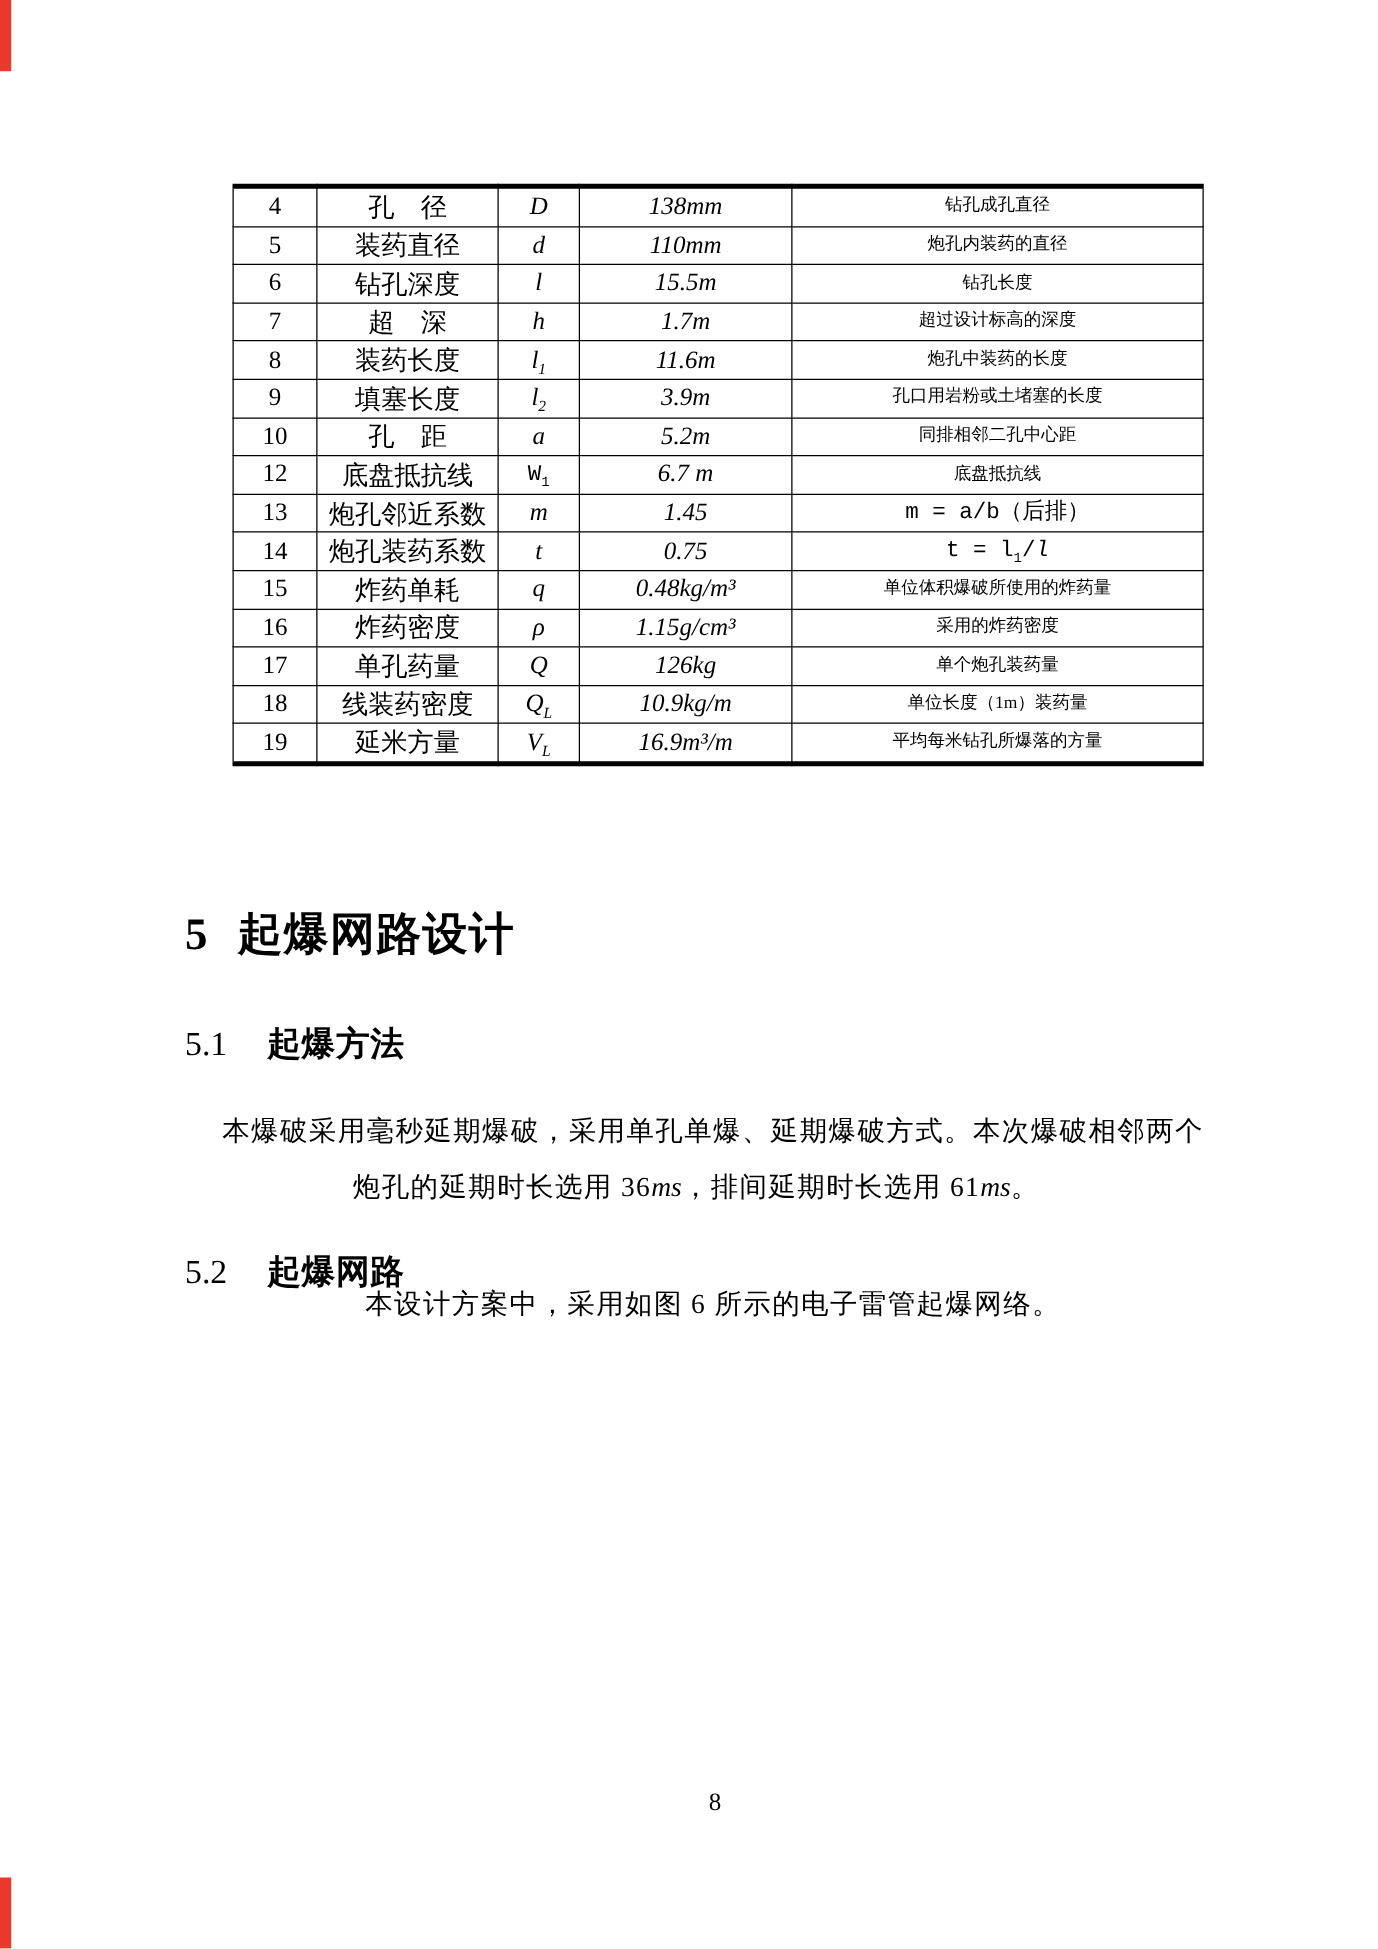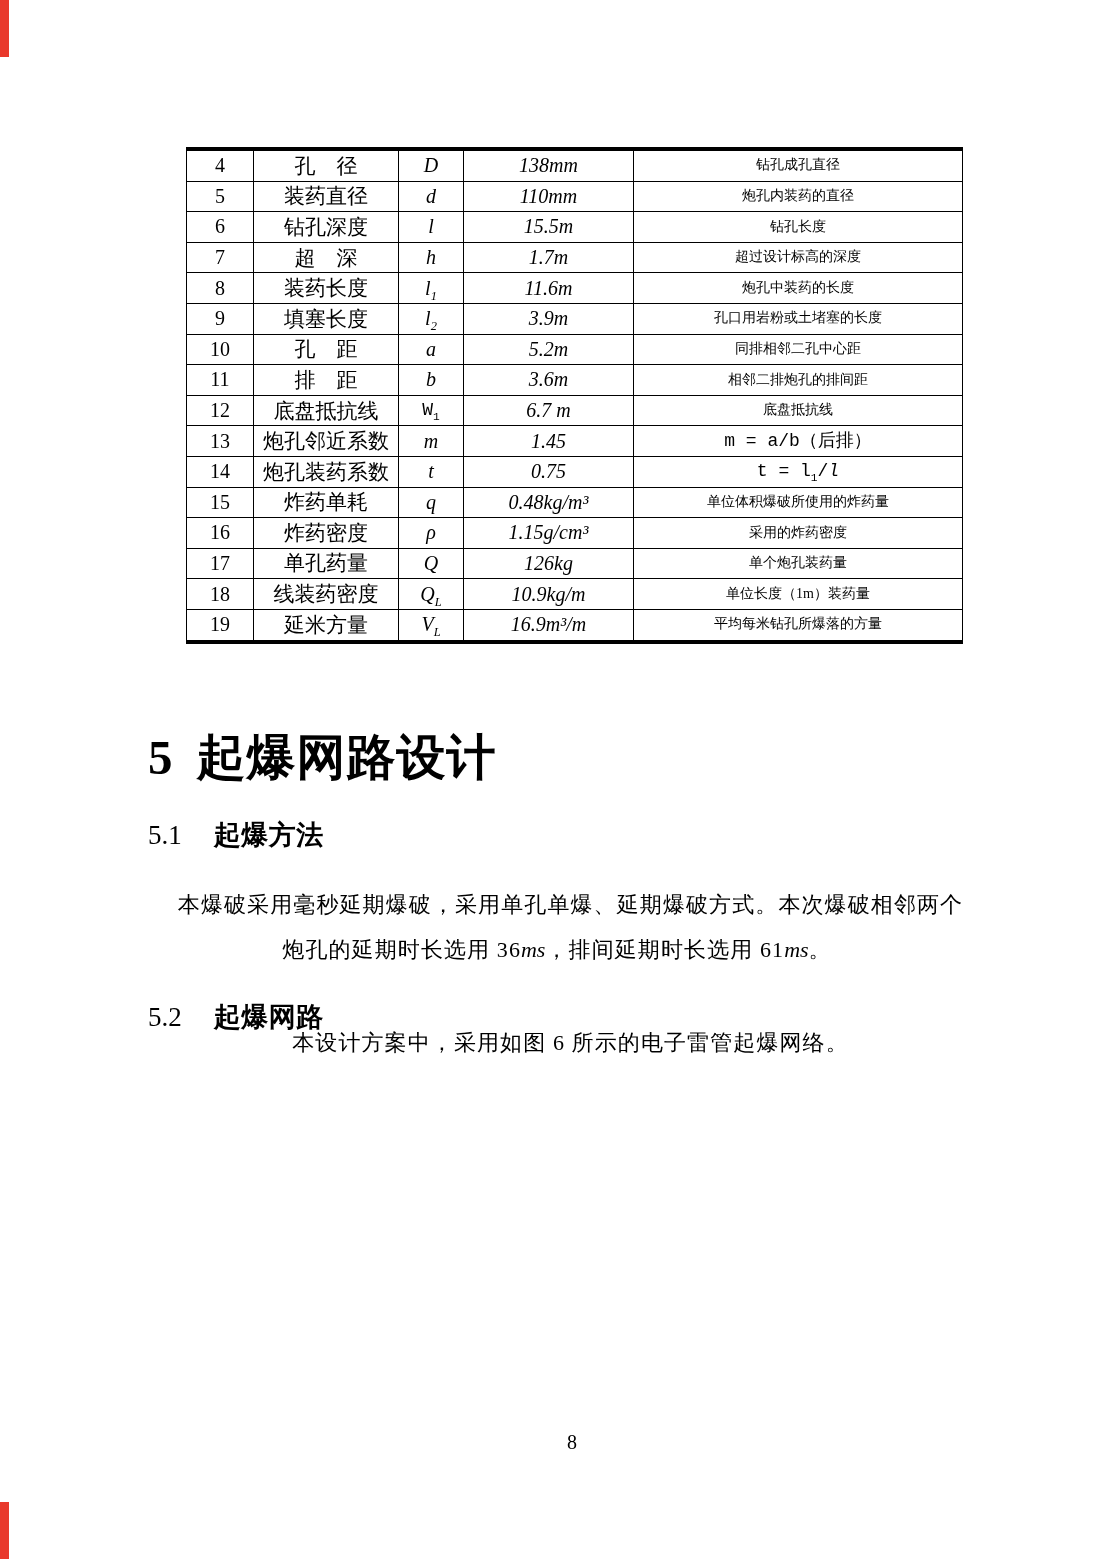--- a/index.html
+++ b/index.html
@@ -31,21 +31,21 @@
   }
   td.col-no{font-size:20px;}
   td.col-sym{font-style:italic;font-size:20px;font-family:"Liberation Serif","DejaVu Serif",serif;}
   td.col-sym.upright{font-style:normal;font-family:"Liberation Mono","DejaVu Sans Mono",monospace;font-size:18px;}
   td.col-value{font-style:italic;font-size:20px;}
   td.col-desc{font-size:14px;}
   td.col-desc.mono{font-family:"Liberation Mono","DejaVu Sans Mono",monospace;font-size:18px;}
   .params-table sub{font-size:0.62em;line-height:0;}
 
   
-  .h1{position:absolute;left:148px;top:727px;margin:0;font-size:49px;line-height:60px;font-weight:bold;white-space:nowrap;}
+  .h1{position:absolute;left:148px;top:727px;margin:0;font-size:36px;line-height:40px;font-weight:bold;white-space:nowrap;}
   .h1 .num{font-family:"Liberation Serif","DejaVu Serif",serif;}
   .h1 .title{font-family:"Liberation Sans","DejaVu Sans",sans-serif;margin-left:24px;letter-spacing:1px;}
   .h2{position:absolute;left:148px;margin:0;font-size:27px;line-height:32px;font-weight:normal;white-space:nowrap;}
   .h2 .num{font-family:"Liberation Serif","DejaVu Serif",serif;text-align:center;}
   .h2 .title{font-family:"Liberation Sans","DejaVu Sans",sans-serif;font-weight:bold;margin-left:32px;letter-spacing:0.5px;}
   .h2.first{top:819px;}
   .h2.second{top:1001px;}
 
   
   .body-para{
@@ -123,27 +123,20 @@
           <td class="col-desc">孔口用岩粉或土堵塞的长度</td>
         </tr>
         <tr>
           <td class="col-no">10</td>
           <td class="col-name">孔　距</td>
           <td class="col-sym">a</td>
           <td class="col-value">5.2m</td>
           <td class="col-desc">同排相邻二孔中心距</td>
         </tr>
         <tr>
-          <td class="col-no">11</td>
-          <td class="col-name">排　距</td>
-          <td class="col-sym">b</td>
-          <td class="col-value">3.6m</td>
-          <td class="col-desc">相邻二排炮孔的排间距</td>
-        </tr>
-        <tr>
           <td class="col-no">12</td>
           <td class="col-name">底盘抵抗线</td>
           <td class="col-sym upright">W<sub>1</sub></td>
           <td class="col-value">6.7 m</td>
           <td class="col-desc">底盘抵抗线</td>
         </tr>
         <tr>
           <td class="col-no">13</td>
           <td class="col-name">炮孔邻近系数</td>
           <td class="col-sym">m</td>

